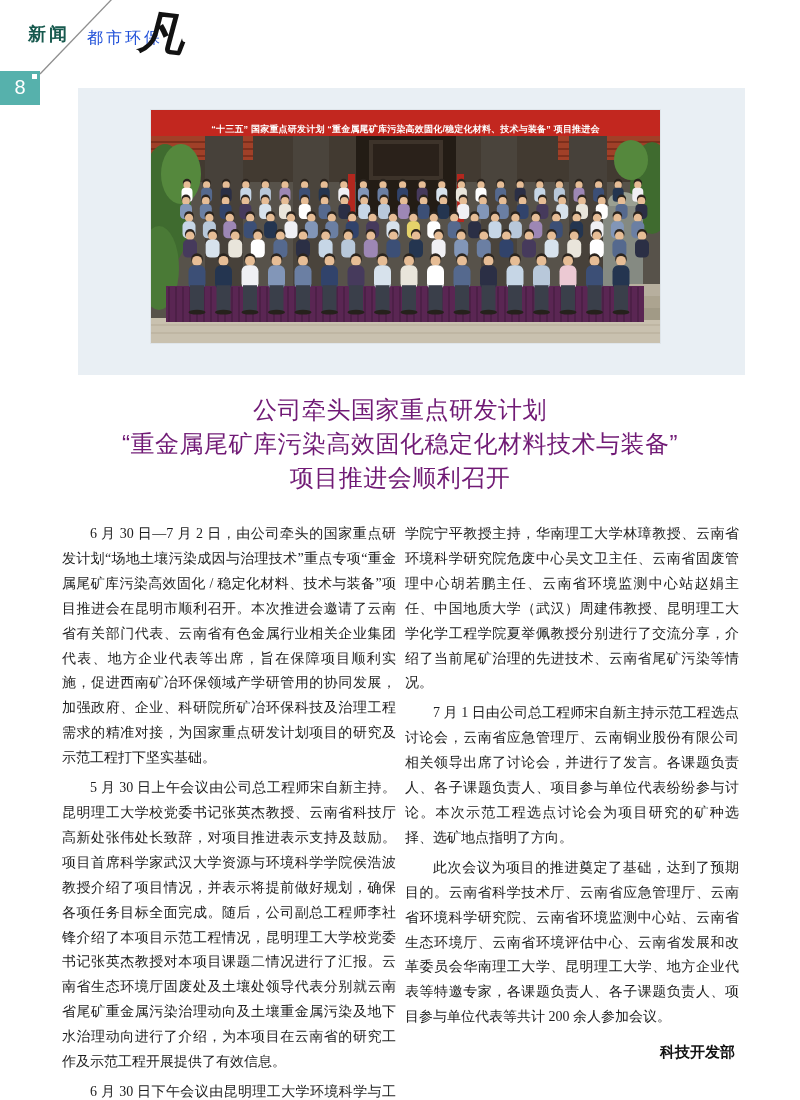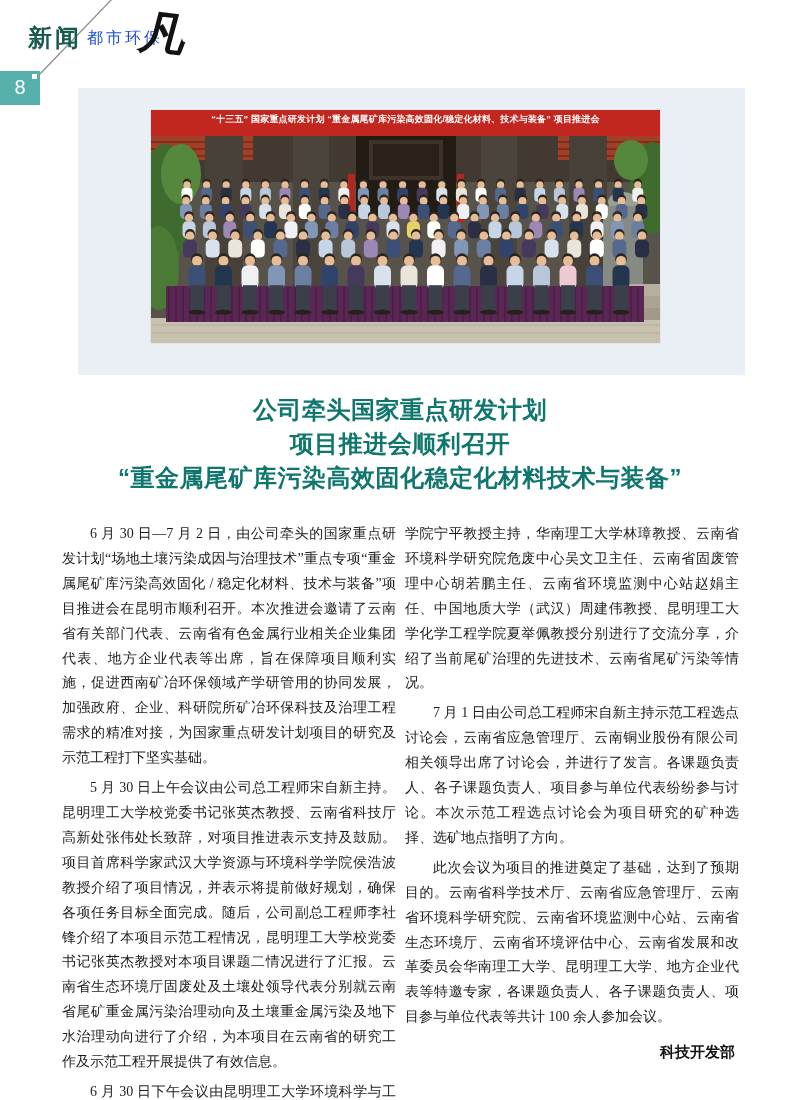--- a/index.html
+++ b/index.html
@@ -1,46 +1,46 @@
 <!DOCTYPE html>
 <html><head>
 <meta charset="utf-8">
 <style>
   html,body{margin:0;padding:0;background:#ffffff;}
   .page{position:relative;width:800px;height:1100px;background:#ffffff;overflow:hidden;
         font-family:"Liberation Serif",serif;color:#1c1c1c;}
 
   
   .section-label{position:absolute;left:28px;top:22px;font-family:"Liberation Sans",sans-serif;
-                 font-weight:700;font-size:24px;letter-spacing:3px;color:#17594e;}
+                 font-weight:700;font-size:18px;letter-spacing:3px;color:#17594e;}
   .pub-name{position:absolute;left:87px;top:28px;font-family:"Liberation Sans",sans-serif;
             font-size:16px;letter-spacing:3px;color:#1d4ed8;}
   .logo-glyph{position:absolute;left:141px;top:4px;font-size:46px;font-weight:700;color:#121212;
               transform:rotate(7deg) skewX(-8deg);font-family:"Liberation Serif",serif;}
   .header-line{position:absolute;left:0;top:0;pointer-events:none;}
   .page-badge{position:absolute;left:0;top:71px;width:40px;height:34px;background:#56b1ac;}
   .page-badge .num{position:absolute;left:0;right:0;top:5px;text-align:center;color:#ffffff;
                    font-family:"Liberation Sans",sans-serif;font-size:20px;}
   .page-badge .notch{position:absolute;right:3px;top:3px;width:5px;height:5px;background:#ffffff;}
 
   
   .photo-panel{position:absolute;left:78px;top:88px;width:667px;height:287px;background:#e9eff4;}
   .photo{position:absolute;left:73px;top:22px;width:509px;height:233px;background:#57524a;
          box-shadow:0 0 0 1px rgba(0,0,0,0.04);}
   .photo-banner{position:absolute;left:0;top:0;width:509px;height:26px;background:#c2271f;overflow:hidden;}
-  .photo-banner .l1{margin-top:3px;text-align:center;color:#ffffff;font-weight:700;
+  .photo-banner .l1{margin-top:13px;text-align:center;color:#ffffff;font-weight:700;
                     font-family:"Liberation Sans",sans-serif;font-size:9px;letter-spacing:0.2px;white-space:nowrap;}
   .photo-banner .l2{text-align:right;padding-right:52px;color:#ffd98c;
                     font-family:"Liberation Sans",sans-serif;font-size:7.5px;margin-top:14px;}
   .photo svg{position:absolute;left:0;top:26px;}
 
   
   .article-title{position:absolute;left:40px;top:393px;width:720px;text-align:center;
-                 font-family:"Liberation Sans",sans-serif;font-weight:700;font-size:24px;
-                 line-height:34px;color:#0f766e;letter-spacing:0.5px;}
+                 font-family:"Liberation Sans",sans-serif;font-weight:400;font-size:24px;
+                 line-height:34px;color:#701a75;letter-spacing:0.5px;}
   .col{position:absolute;top:518px;width:334px;font-size:14px;line-height:24.9px;
        text-align:justify;color:#1c1c1c;}
   .col-left{left:62px;}
   .col-right{left:405px;}
   .col p.para{margin:4px 0 5px 0;text-indent:2em;}
   .col p.para.cont{text-indent:0;}
   .signature{margin-top:10px;text-align:right;padding-right:4px;font-family:"Liberation Sans",sans-serif;
              font-weight:700;font-size:15px;color:#111111;}
 </style>
 </head>
@@ -762,30 +762,30 @@
               <rect x="463" y="149.22" width="14" height="26" fill="#3a3f4a"></rect>
               <ellipse cx="470" cy="176.22" rx="8.5" ry="2.4" fill="#26211c"></ellipse>
             </g>
           </g>
       </svg>
     </div>
   </div>
 
   <div class="article-title">
     <div>公司牵头国家重点研发计划</div>
+    <div>“重金属尾矿库污染高效固化稳定化材料技术与装备”</div>
     <div>项目推进会顺利召开</div>
-    <div>“重金属尾矿库污染高效固化稳定化材料技术与装备”</div>
   </div>
 
   <div class="col col-left" id="left-col">
       <p class="para">6 月 30 日—7 月 2 日，由公司牵头的国家重点研发计划“场地土壤污染成因与治理技术”重点专项“重金属尾矿库污染高效固化 / 稳定化材料、技术与装备”项目推进会在昆明市顺利召开。本次推进会邀请了云南省有关部门代表、云南省有色金属行业相关企业集团代表、地方企业代表等出席，旨在保障项目顺利实施，促进西南矿冶环保领域产学研管用的协同发展，加强政府、企业、科研院所矿冶环保科技及治理工程需求的精准对接，为国家重点研发计划项目的研究及示范工程打下坚实基础。</p>
       <p class="para">5 月 30 日上午会议由公司总工程师宋自新主持。昆明理工大学校党委书记张英杰教授、云南省科技厅高新处张伟处长致辞，对项目推进表示支持及鼓励。项目首席科学家武汉大学资源与环境科学学院侯浩波教授介绍了项目情况，并表示将提前做好规划，确保各项任务目标全面完成。随后，公司副总工程师李社锋介绍了本项目示范工程情况，昆明理工大学校党委书记张英杰教授对本项目课题二情况进行了汇报。云南省生态环境厅固废处及土壤处领导代表分别就云南省尾矿重金属污染治理动向及土壤重金属污染及地下水治理动向进行了介绍，为本项目在云南省的研究工作及示范工程开展提供了有效信息。</p>
       <p class="para">6 月 30 日下午会议由昆明理工大学环境科学与工程</p>
     </div>
   <div class="col col-right" id="right-col">
 
   <p class="para cont">学院宁平教授主持，华南理工大学林璋教授、云南省环境科学研究院危废中心吴文卫主任、云南省固废管理中心胡若鹏主任、云南省环境监测中心站赵娟主任、中国地质大学（武汉）周建伟教授、昆明理工大学化学工程学院夏举佩教授分别进行了交流分享，介绍了当前尾矿治理的先进技术、云南省尾矿污染等情况。</p>
       <p class="para">7 月 1 日由公司总工程师宋自新主持示范工程选点讨论会，云南省应急管理厅、云南铜业股份有限公司相关领导出席了讨论会，并进行了发言。各课题负责人、各子课题负责人、项目参与单位代表纷纷参与讨论。本次示范工程选点讨论会为项目研究的矿种选择、选矿地点指明了方向。</p>
-      <p class="para">此次会议为项目的推进奠定了基础，达到了预期目的。云南省科学技术厅、云南省应急管理厅、云南省环境科学研究院、云南省环境监测中心站、云南省生态环境厅、云南省环境评估中心、云南省发展和改革委员会华南理工大学、昆明理工大学、地方企业代表等特邀专家，各课题负责人、各子课题负责人、项目参与单位代表等共计 100 余人参加会议。</p>
+      <p class="para">此次会议为项目的推进奠定了基础，达到了预期目的。云南省科学技术厅、云南省应急管理厅、云南省环境科学研究院、云南省环境监测中心站、云南省生态环境厅、云南省环境评估中心、云南省发展和改革委员会华南理工大学、昆明理工大学、地方企业代表等特邀专家，各课题负责人、各子课题负责人、项目参与单位代表等共计 200 余人参加会议。</p>
       <div class="signature">科技开发部</div>
     </div>
 
 </div>
 
 </body></html>

